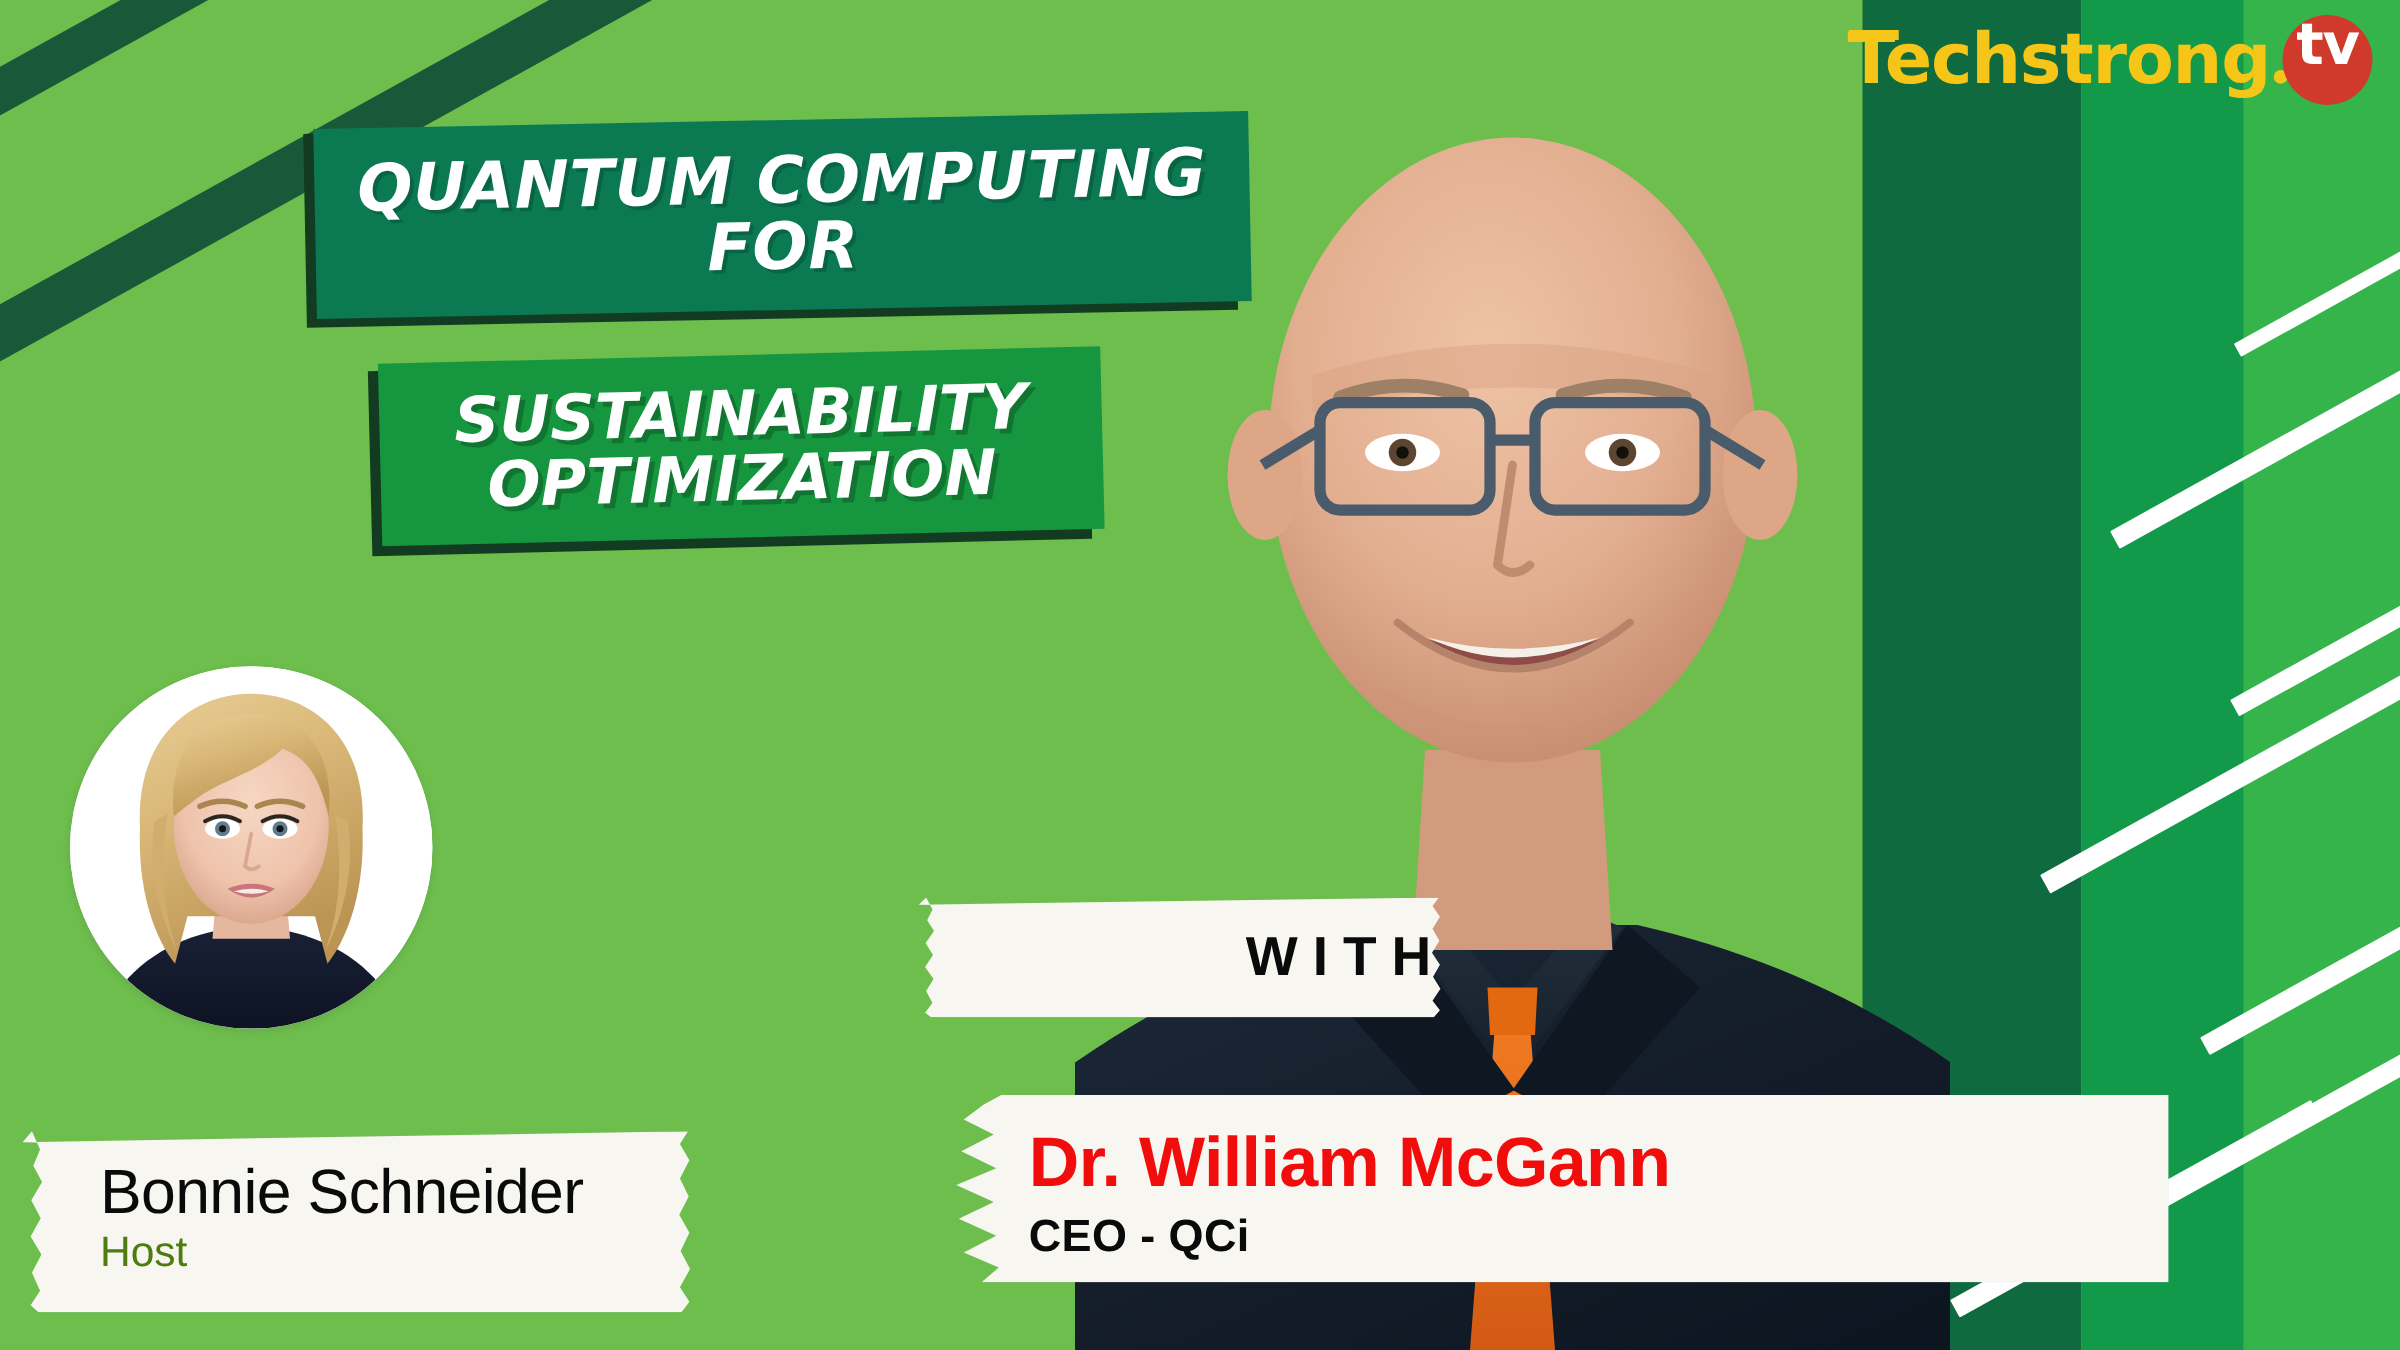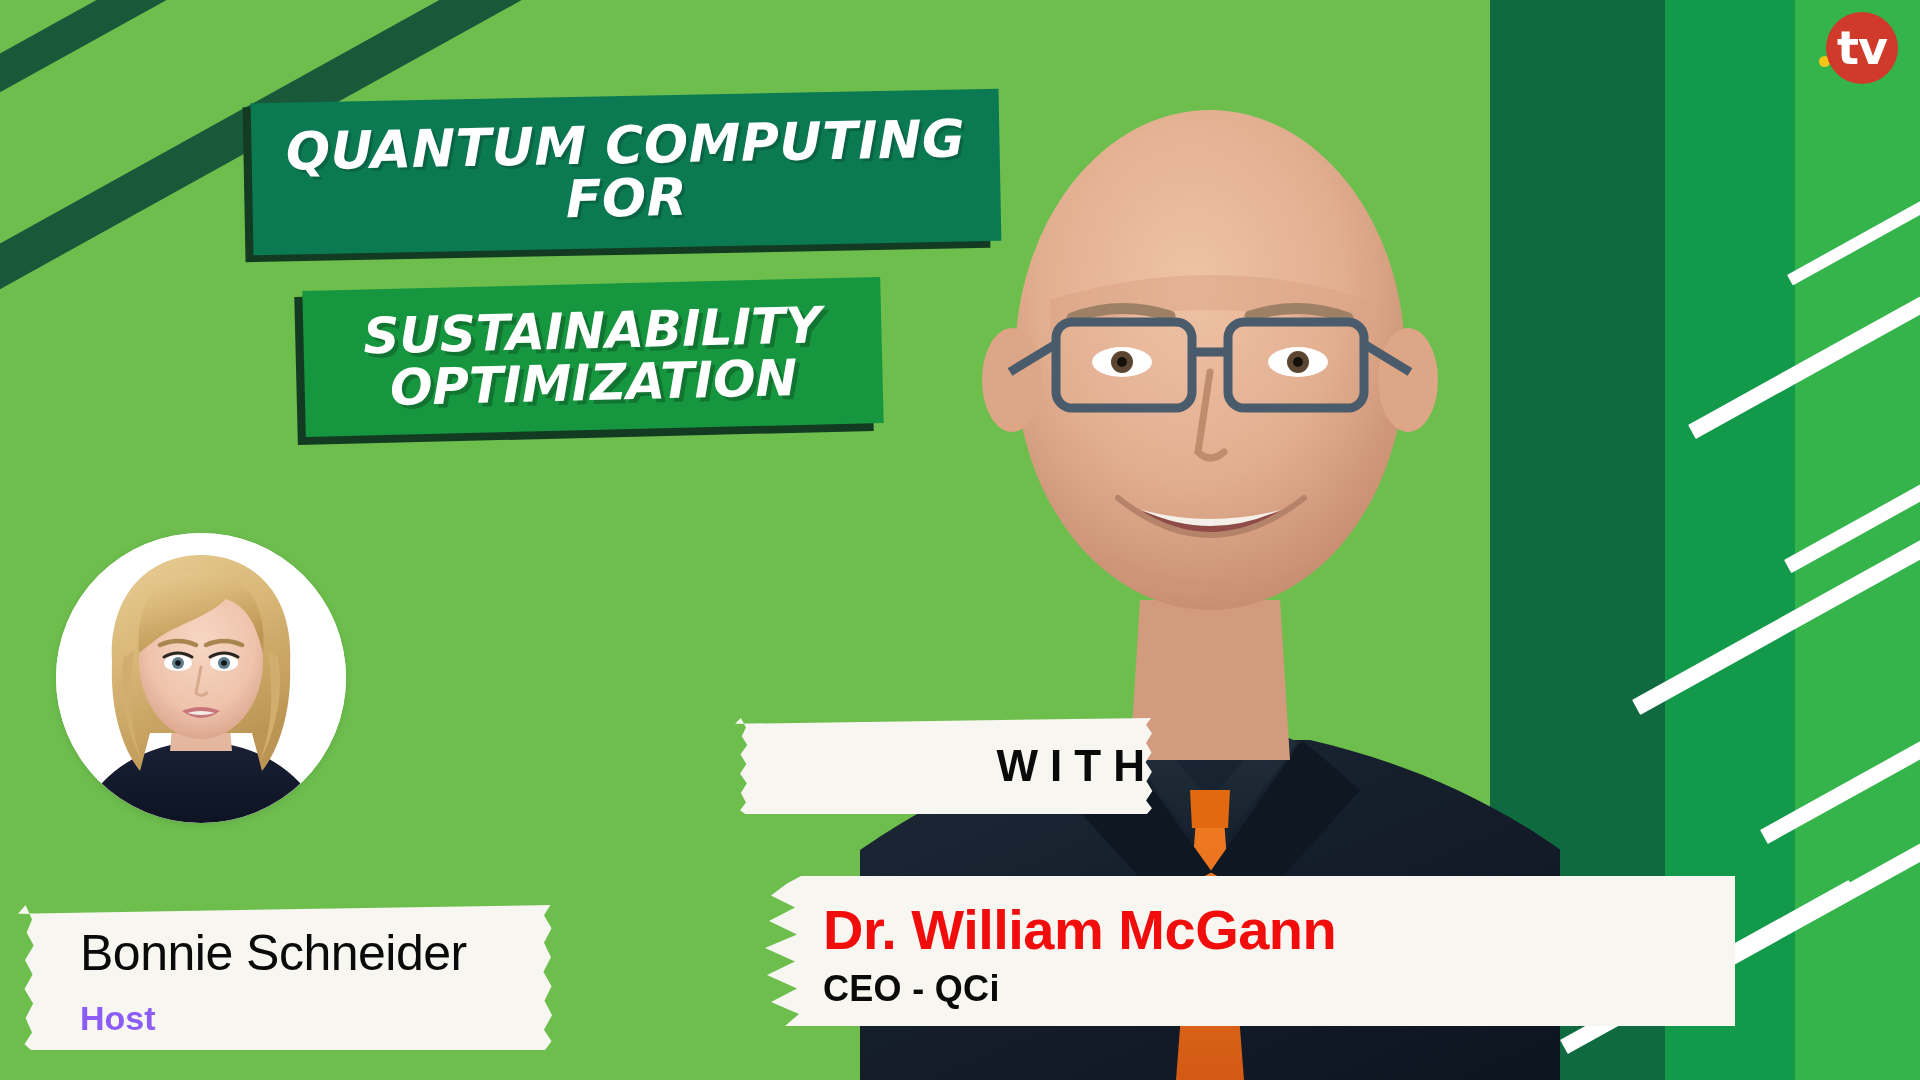--- a/index.html
+++ b/index.html
@@ -93,21 +93,21 @@
     background: #F5C518;
     margin-left: 3px;
     margin-top: 26px;
   }
   .logo-circle {
     width: 72px;
     height: 72px;
     border-radius: 50%;
     background: #D03A2B;
     display: flex;
-    align-items: center;
+    align-items: flex-start;
     justify-content: center;
     margin-left: -4px;
   }
   .logo-tv {
     font-family: "DejaVu Sans", sans-serif;
     font-weight: bold;
     font-size: 46px;
     color: #ffffff;
     line-height: 1;
     letter-spacing: -1px;
@@ -261,25 +261,25 @@
   .host-name {
     font-family: "Liberation Sans", sans-serif;
     font-weight: normal;
     font-size: 50px;
     color: #0A0A0A;
     line-height: 1.06;
     letter-spacing: -0.5px;
   }
   .host-role {
     font-family: "Liberation Sans", sans-serif;
-    font-weight: bold;
+    font-weight: normal;
     font-size: 34px;
-    color: #8b5cf6;
+    color: #4d7c0f;
     line-height: 1.2;
-    margin-top: 18px;
+    margin-top: 2px;
   }
 
   
   .guest-ribbon {
     left: 735px; top: 876px;
     width: 1000px; height: 150px;
     z-index: 24;
     clip-path: polygon(
       5.2% 5%, 6.6% 0%, 100% 0%, 100% 100%,
       5.0% 100%, 6.4% 92%, 3.6% 84%, 6.2% 75%,
@@ -392,20 +392,24 @@
     <path d="M 350 372 L 338 452 Q 350 464 364 452" stroke="#C08C6E" stroke-width="7" fill="none" stroke-linecap="round"></path>
 
     <path d="M 272 508 Q 350 560 430 508 Q 350 536 272 508 Z" fill="#8E4B47"></path>
     <path d="M 282 510 Q 350 542 420 510 Q 350 528 282 510 Z" fill="#F4F0E8"></path>
     <path d="M 258 498 Q 350 572 444 498" stroke="#B5826A" stroke-width="6" fill="none" stroke-linecap="round"></path>
 
     <path d="M 250 556 Q 350 612 452 556" stroke="#CD9478" stroke-width="5" fill="none" opacity="0.7"></path>
   </svg>
 
   <div class="logo">
+    <div class="logo-word">
+      <span class="logo-tbar"></span>
+      <span>Techstrong</span>
+    </div>
     <div class="logo-dot"></div>
     <div class="logo-circle">
       <span class="logo-tv">tv</span>
     </div>
   </div>
 
   <div class="banner1-shadow"></div>
   <div class="banner1">
     <div class="banner1-text">QUANTUM COMPUTING FOR</div>
   </div>

